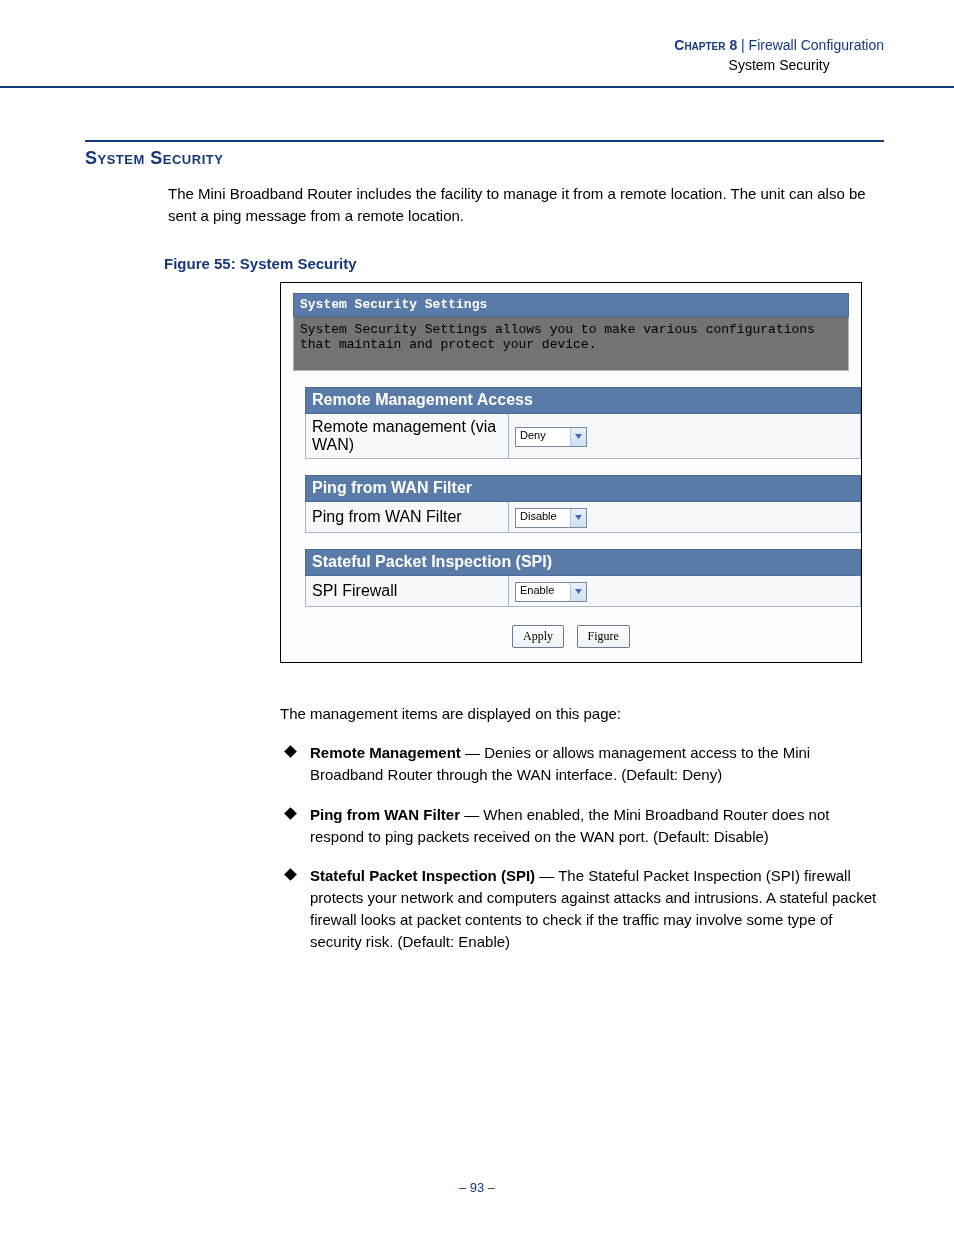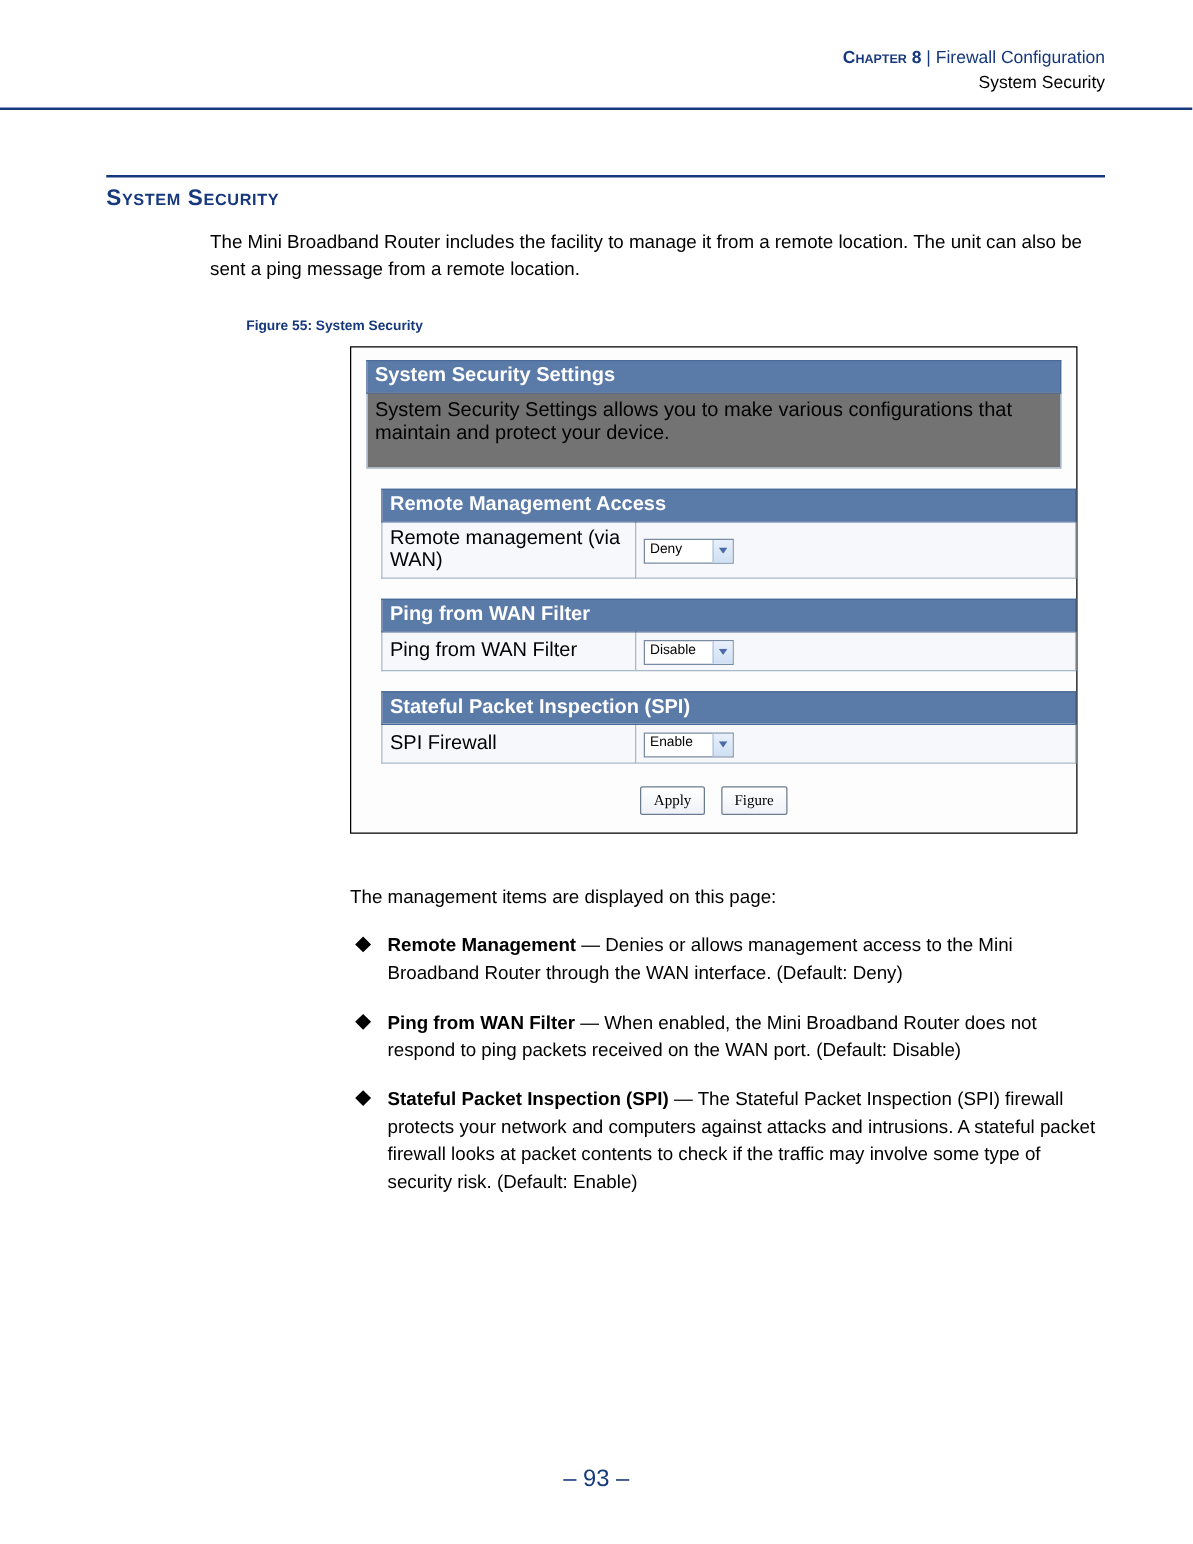--- a/index.html
+++ b/index.html
@@ -12,21 +12,21 @@
   .page {
     width: 954px;
     height: 1235px;
     position: relative;
     box-sizing: border-box;
   }
   .running-header {
     position: absolute;
     top: 36px;
     right: 70px;
-    text-align: right;
+    text-align: center;
     font-size: 14px;
     line-height: 1.4;
   }
   .running-header .line1 {
     color: #16387c;
   }
   .running-header .line1 .chapter {
     font-weight: bold;
     font-variant: small-caps;
   }
@@ -71,41 +71,41 @@
   .body-text {
     margin-left: 83px;
     font-size: 15px;
     line-height: 1.45;
     color: #000000;
   }
   .body-text p {
     margin: 0 0  14px 0;
   }
   .figure-caption {
-    margin-left: 112px;
-    color: #16387c;
-    font-weight: bold;
-    font-size: 11px;
+    margin-left: 79px;
+    color: #16387c;
+    font-weight: bold;
+    font-size: 15px;
     margin-top: 28px;
     margin-bottom: 10px;
   }
   
   .figure-outer {
     margin-left: 195px;
     width: 582px;
     border: 1px solid #000000;
     padding: 10px 12px 14px 12px;
     box-sizing: border-box;
     background: #fdfdfd;
   }
   .panel {
     width: 100%;
     border-collapse: collapse;
-    font-family: Liberation Sans, sans-serif;
-    font-size: 16px;
+    font-family: Liberation Mono, monospace;
+    font-size: 13px;
   }
   .panel .hdr {
     background: #5a7aa8;
     color: #ffffff;
     font-weight: bold;
     border: 1px solid #4a6a98;
     padding: 3px 6px 4px 6px;
   }
   .panel .desc {
     border: 1px solid #a8b8cb;
@@ -204,21 +204,21 @@
   .bullets li .item-label {
     font-weight: bold;
   }
   .page-number {
     position: absolute;
     bottom: 40px;
     left: 0;
     right: 0;
     text-align: center;
     color: #16387c;
-    font-size: 19px;
+    font-size: 13px;
   }
 </style>
 </head>
 <body>
 
 <div class="page">
 
   <div class="running-header">
     <div class="line1">
       <span class="chapter">Chapter 8</span><span class="sep">  |  </span><span class="title">Firewall Configuration</span>

